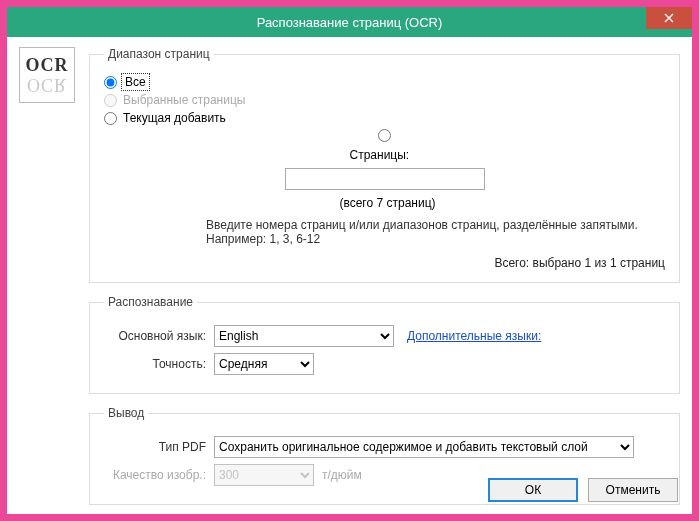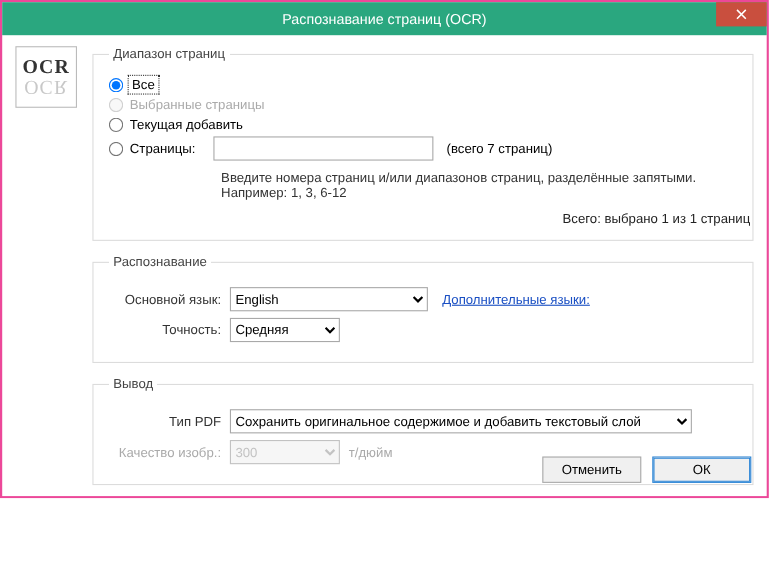--- a/index.html
+++ b/index.html
@@ -5,22 +5,22 @@
   * { box-sizing: border-box; }
   body {
     margin: 0;
     font-family: "Segoe UI", Tahoma, sans-serif;
     font-size: 12px;
     background: #fff;
     color: #000;
   }
   .window {
     width: 699px;
-    height: 453px;
-    border: 2px solid #ec4899;
+    height: 521px;
+    border: 7px solid #ec4899;
     background: #fff;
     position: relative;
   }
   .titlebar {
     height: 30px;
     background: #2aa77f;
     color: #fff;
     display: flex;
     align-items: center;
     justify-content: center;
@@ -55,36 +55,37 @@
     justify-content: center;
     font-family: Georgia, serif;
     line-height: 1;
   }
   .ocr-icon .top { font-size: 18px; font-weight: bold; color: #333; letter-spacing: 1px; }
   .ocr-icon .bot { font-size: 18px; color: #bbb; letter-spacing: 1px; transform: scaleY(-1); opacity: .8; margin-top: 2px; }
   .main { flex: 1; }
   fieldset {
     border: 1px solid #dcdcdc;
     margin: 0 0 12px 0;
-    padding: 10px 2px 12px 14px;
+    padding: 10px 14px 12px 14px;
   }
   legend { color: #444; padding: 0 4px; font-size: 12px; }
   .radios label {
     display: flex;
     align-items: center;
     gap: 6px;
     margin: 4px 0;
   }
   .radios input[type=radio] { margin: 0; }
   .disabled { color: #aaa; }
   .pages-row {
     display: flex;
     align-items: center;
     gap: 6px;
     margin: 4px 0;
+    flex-direction: column;
   }
   .pages-row input[type=text] {
     width: 200px;
     height: 22px;
     border: 1px solid #a9a9a9;
     padding: 0 4px;
     font-size: 12px;
   }
   .pages-row .after { margin-left: 6px; }
   .hint {
@@ -242,17 +243,17 @@
             <option>300</option>
           </select>
           <span class="unit">т/дюйм</span>
         </div>
       </fieldset>
 
     </div>
   </div>
 
   <div class="footer">
+    <button class="btn default">ОК</button>
     <button class="btn">Отменить</button>
-    <button class="btn default">ОК</button>
   </div>
 
 </div>
 
 </body></html>

